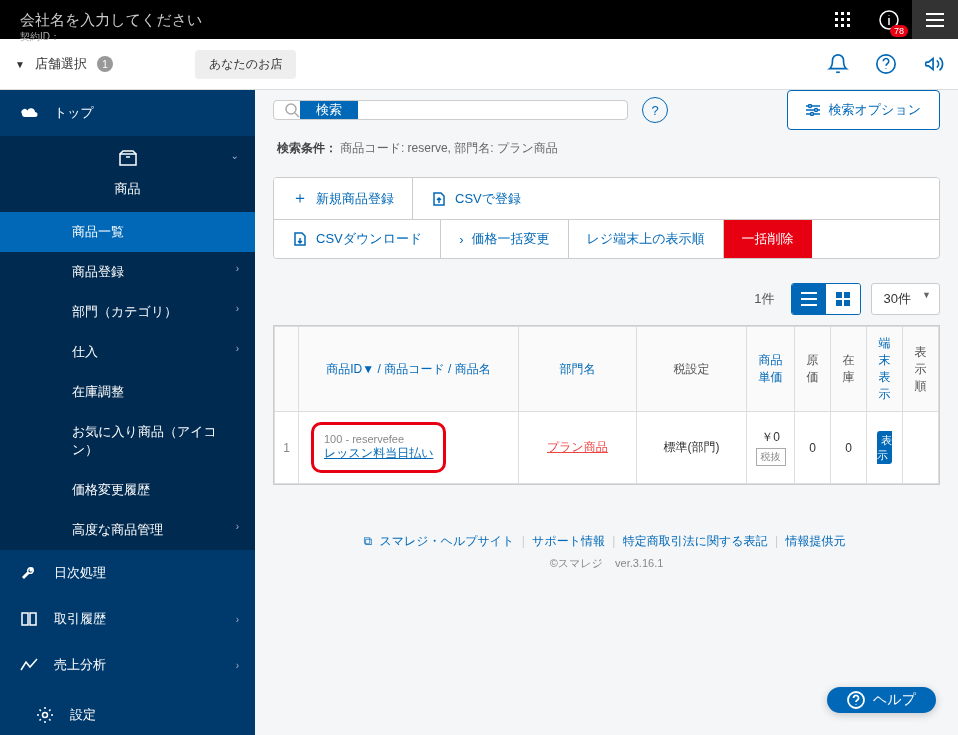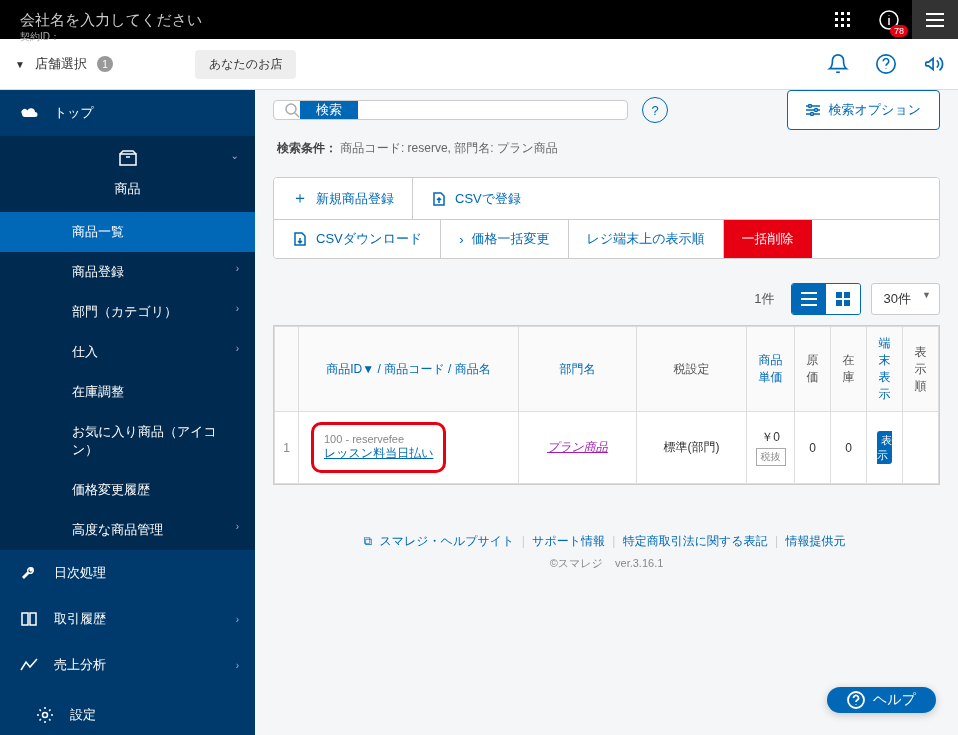--- a/index.html
+++ b/index.html
@@ -78,21 +78,21 @@
 .table-wrap { margin: 0 18px 18px; border: 1px solid #ccc; background: #fff; overflow-x: auto; }
 table { border-collapse: collapse; width: 100%; }
 th, td { border: 1px solid #ddd; padding: 8px 6px; font-size: 12px; text-align: center; vertical-align: middle; }
 th { background: #fafafa; color: #0068b7; font-weight: normal; }
 th.muted { color: #555; }
 td.row-num { color: #888; width: 24px; }
 .prod-cell { text-align: left; padding: 10px 12px; }
 .prod-code { color: #888; font-size: 11px; }
 .prod-link { color: #0068b7; text-decoration: underline; cursor: pointer; }
 .highlight-box { border: 3px solid #e60012; border-radius: 10px; padding: 8px 10px; display: inline-block; }
-.dept-link { color: #a21caf; text-decoration: underline; cursor: pointer; font-style: italic; }
+.dept-link { color: #ef4444; text-decoration: underline; cursor: pointer; }
 .tax-badge { border: 1px solid #aaa; color: #888; font-size: 10px; padding: 1px 4px; display: inline-block; margin-top: 2px; }
 .disp-badge { background: #0068b7; color: #fff; padding: 3px 4px; border-radius: 3px; font-size: 11px; }
 
 
 .footer { text-align: center; font-size: 12px; color: #666; padding: 30px 0 20px; }
 .footer a { color: #0068b7; text-decoration: none; margin: 0 4px; }
 .footer-sep { color: #ccc; }
 .copyright { margin-top: 6px; font-size: 11px; color: #888; }
 
 

